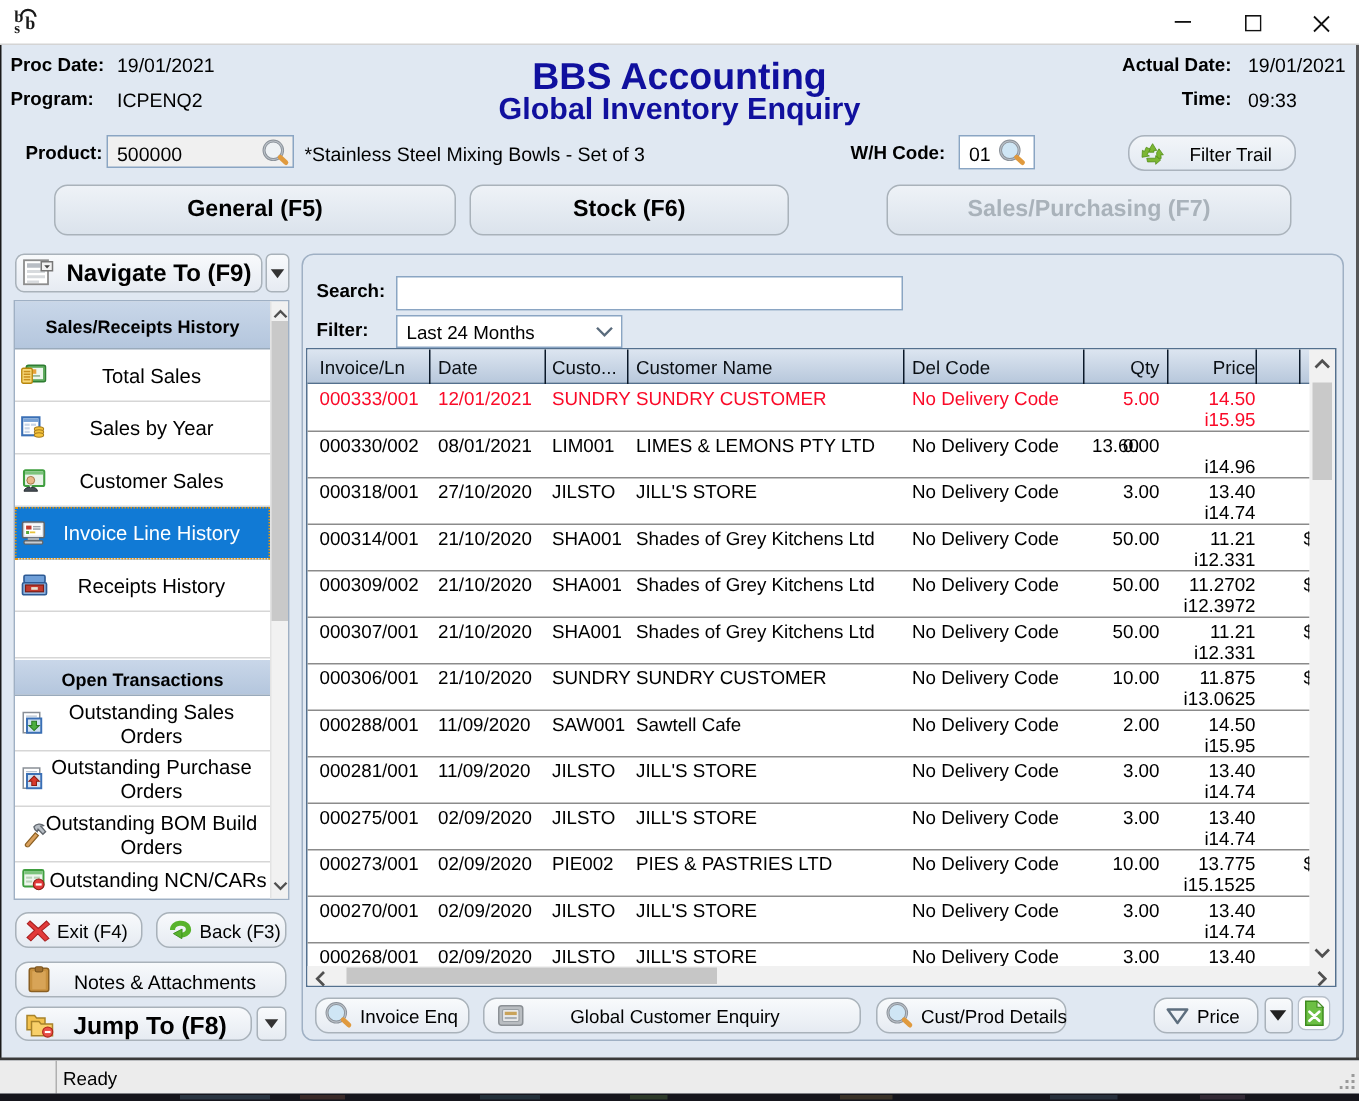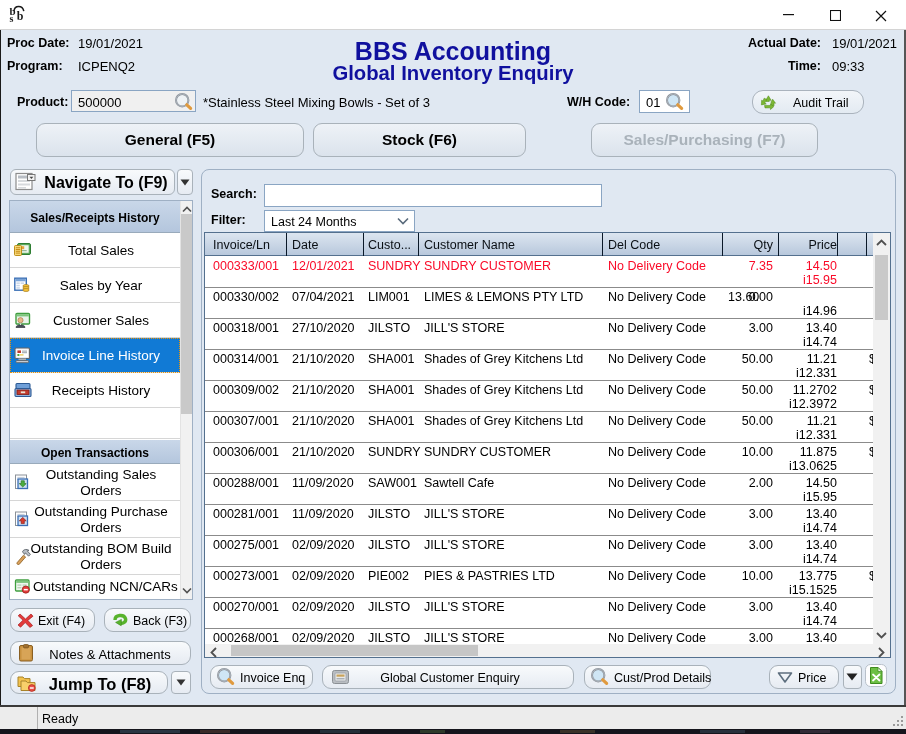--- a/index.html
+++ b/index.html
@@ -90,25 +90,25 @@
       </svg></div>
   <div class="abs" style="left:752px;top:90px;width:112px;height:24px;background:linear-gradient(#f2f5f9,#e3eaf2);border:1px solid #aab3bd;border-radius:11px;"></div>
   <div class="abs" style="left:760px;top:94px;"><svg width="17" height="17" viewBox="0 0 20 19">
         <g fill="#7cb733" stroke="#4e8a14" stroke-width="0.6" stroke-linejoin="round">
           <path d="M9.9,1.6 L13.1,6.9 L10.9,6.9 L10.9,8.3 L7.2,8.3 L6.6,7.1 Z"></path>
           <path d="M4.9,4.4 L8,5.9 L5.6,10.2 L7.4,11.2 L1.6,12.3 L1.9,6.8 L3.5,7.7 Z"></path>
           <path d="M14.9,5.6 L18.3,10.4 L16.4,10.2 L16.6,13.2 L13.3,13.1 L13.1,9.8 L13.1,8.5 Z"></path>
           <path d="M5.3,13 L12.3,13 L12.3,11 L16.2,14.4 L12.3,17.8 L12.3,15.8 L5.9,15.9 Z"></path>
         </g>
       </svg></div>
-  <div class="abs" style="left:793px;top:96px;font-size:12.5px;">Audit Trail</div>
+  <div class="abs" style="left:793px;top:96px;font-size:12.5px;">Filter Trail</div>
 
   <div class="abs tab" style="left:36px;top:123px;width:268px;height:34px;">General (F5)</div>
   <div class="abs tab" style="left:313px;top:123px;width:213px;height:34px;">Stock (F6)</div>
-  <div class="abs tab" style="left:591px;top:123px;width:227px;height:34px;color:#a9b2ba;">Sales/Purchasing (F7)</div>
+  <div class="abs tab" style="left:591px;top:123px;width:270px;height:34px;color:#a9b2ba;">Sales/Purchasing (F7)</div>
 
   <div class="abs btn" style="left:10px;top:169px;width:165px;height:26px;border-radius:6px;"></div>
   <div class="abs" style="left:15px;top:172px;"><svg width="21" height="20" viewBox="0 0 21 20">
         <rect x="1" y="1.5" width="16" height="16" fill="#fff" stroke="#8c8c8c" stroke-width="1.2"></rect>
         <rect x="3" y="3.5" width="9" height="3" fill="#b8bdc4"></rect>
         <rect x="3" y="8" width="12" height="2" fill="#d7dadd"></rect>
         <rect x="3" y="11.5" width="12" height="2" fill="#d7dadd"></rect>
         <rect x="3" y="15" width="8" height="1.6" fill="#d7dadd"></rect>
         <rect x="12.5" y="2.5" width="7.5" height="6" fill="#f2f2f2" stroke="#777" stroke-width="1"></rect>
         <path d="M14.5,4.8 L18.3,4.8 L16.4,7 Z" fill="#444"></path>
@@ -310,26 +310,26 @@
     <div style="position:absolute;left:397px;top:0;width:1px;height:23px;background:#0a1828;"></div>
     <div style="position:absolute;left:517px;top:0;width:1px;height:23px;background:#0a1828;"></div>
     <div style="position:absolute;left:573px;top:0;width:1px;height:23px;background:#0a1828;"></div>
     <div style="position:absolute;left:632px;top:0;width:1px;height:23px;background:#0a1828;"></div>
     <div style="position:absolute;left:661px;top:0;width:1px;height:23px;background:#0a1828;"></div>
     <div class="td red" style="left:8px;top:26px;">000333/001</div>
     <div class="td red" style="left:87px;top:26px;">12/01/2021</div>
     <div class="td red" style="left:163px;top:26px;">SUNDRY</div>
     <div class="td red" style="left:219px;top:26px;">SUNDRY CUSTOMER</div>
     <div class="td red" style="left:403px;top:26px;">No Delivery Code</div>
-    <div class="td red" style="left:468px;top:26px;width:100px;text-align:right;">7.35</div>
+    <div class="td red" style="left:468px;top:26px;width:100px;text-align:right;">5.00</div>
     <div class="td red" style="left:532px;top:26px;width:100px;text-align:right;">14.50</div>
     <div class="td red" style="left:532px;top:40px;width:100px;text-align:right;">i15.95</div>
     <div class="sep" style="top:54px;width:668px;"></div>
     <div class="td" style="left:8px;top:57px;">000330/002</div>
-    <div class="td" style="left:87px;top:57px;">07/04/2021</div>
+    <div class="td" style="left:87px;top:57px;">08/01/2021</div>
     <div class="td" style="left:163px;top:57px;">LIM001</div>
     <div class="td" style="left:219px;top:57px;">LIMES &amp; LEMONS PTY LTD</div>
     <div class="td" style="left:403px;top:57px;">No Delivery Code</div>
     <div class="td" style="left:468px;top:57px;width:100px;text-align:right;">0.00</div>
     <div class="td" style="left:523px;top:57px;width:100px;">13.60</div>
     <div class="td" style="left:532px;top:71px;width:100px;text-align:right;">i14.96</div>
     <div class="sep" style="top:85px;width:668px;"></div>
     <div class="td" style="left:8px;top:88px;">000318/001</div>
     <div class="td" style="left:87px;top:88px;">27/10/2020</div>
     <div class="td" style="left:163px;top:88px;">JILSTO</div>

